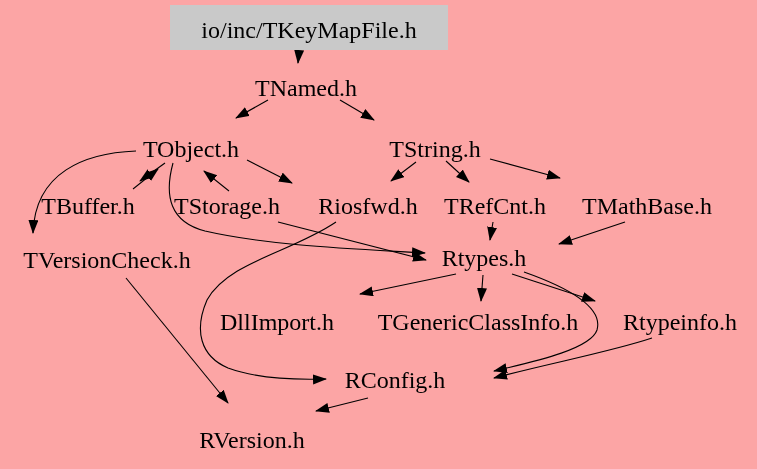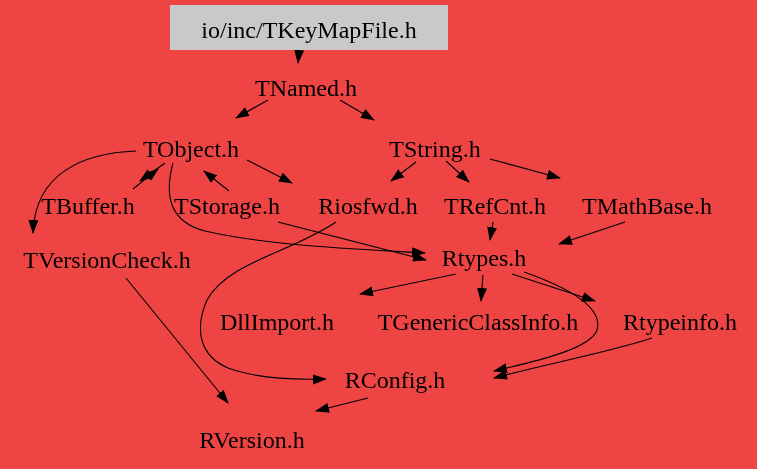--- a/index.html
+++ b/index.html
@@ -4,21 +4,21 @@
 <style>
   html, body {
     margin: 0;
     padding: 0;
     background: #ffffff;
   }
   #stage {
     position: relative;
     width: 757px;
     height: 469px;
-    background: #ef4444;
+    background: #fca5a5;
     overflow: hidden;
     font-family: "Liberation Serif", "DejaVu Serif", serif;
     text-align: right;
   }
   svg { display: block; }
   .edge {
     fill: none;
     stroke: #000000;
     stroke-width: 1.1px;
   }

